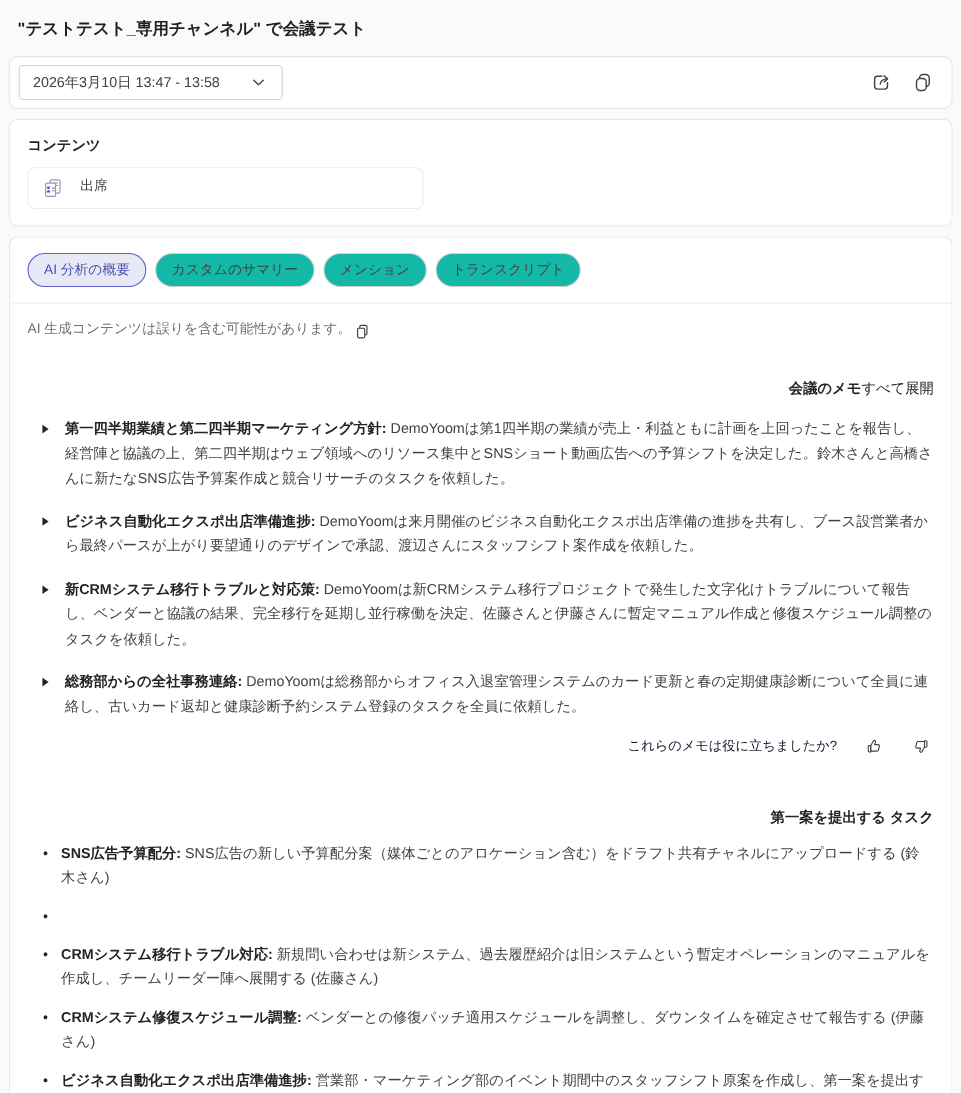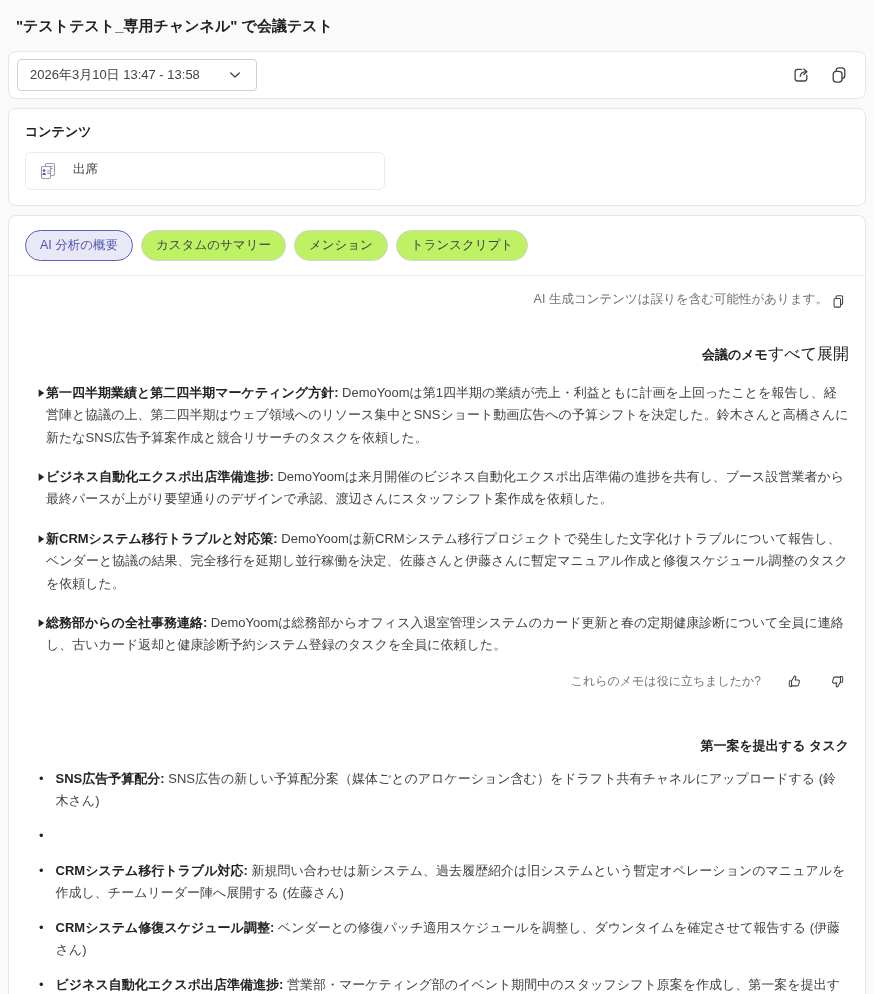--- a/index.html
+++ b/index.html
@@ -47,42 +47,42 @@
     width:360px;display:flex;align-items:flex-start;gap:15px;
     border:1px solid #ebebeb;border-radius:6px;
     padding:8px 12px;cursor:pointer;background:#fff;font-family:inherit;font-size:12.5px;color:var(--text2);
   }
 
   
   .main-card{padding:14px 0 28px;margin-bottom:0;border-bottom:none;border-bottom-left-radius:0;border-bottom-right-radius:0}
   .tabs-row{display:flex;gap:8px;padding:0 16px 14px;border-bottom:1px solid #ededed}
   .tab{
     font-family:inherit;font-size:12.5px;color:var(--text2);
-    background:#bef264;border:1px solid var(--btn-border);border-radius:16px;
+    background:#14b8a6;border:1px solid var(--btn-border);border-radius:16px;
     padding:7px 14px;cursor:pointer;line-height:1.2;
   }
   .tab.selected{
     background:var(--accent-bg);
     border:1px solid var(--accent);
     color:#4f52b2;
     text-align:right;
   }
 
-  .disclaimer-row{display:flex;justify-content:flex-end;align-items:flex-start;padding:15px 16px 0;color:var(--muted);font-size:12.5px}
+  .disclaimer-row{display:flex;justify-content:flex-start;align-items:flex-start;padding:15px 16px 0;color:var(--muted);font-size:12.5px}
 
   .section-header-row{display:flex;justify-content:flex-end;align-items:center;padding:0 16px}
   .section-title{font-size:13px;font-weight:700}
-  .expand-all{font-family:Liberation Mono, monospace;font-size:16px;color:var(--text);background:none;border:none;cursor:pointer}
+  .expand-all{font-family:Liberation Mono, monospace;font-size:13px;color:var(--text);background:none;border:none;cursor:pointer}
 
   .notes-section{margin-top:32px}
-  .note-item{display:flex;margin:17px 16px 0 26px;line-height:1.72;color:var(--text2)}
+  .note-item{display:flex;gap:13px;margin:17px 16px 0 26px;line-height:1.72;color:var(--text2)}
   .note-caret{background:none;border:none;cursor:pointer;padding:0;height:20px;display:flex;align-items:center;flex:0 0 auto;margin-top:1px}
   .note-text b{color:var(--text);font-weight:700}
 
-  .feedback-row{display:flex;justify-content:flex-end;align-items:center;gap:24px;padding:15px 18px 0;color:#737373;font-size:12px}
+  .feedback-row{display:flex;justify-content:flex-end;align-items:center;gap:24px;padding:15px 18px 0;color:#0f172a;font-size:12px}
   .feedback-row .icon-btn{padding:1px}
 
   .tasks-section{margin-top:46px}
   .task-item{display:flex;gap:12px;margin:13px 16px 0 30px;line-height:1.7;color:var(--text2)}
   .task-bullet{flex:0 0 auto;font-size:13px;color:var(--text);line-height:1.7}
   .task-text b{color:var(--text);font-weight:700}
 
   svg{display:block}
 </style>
 </head>

